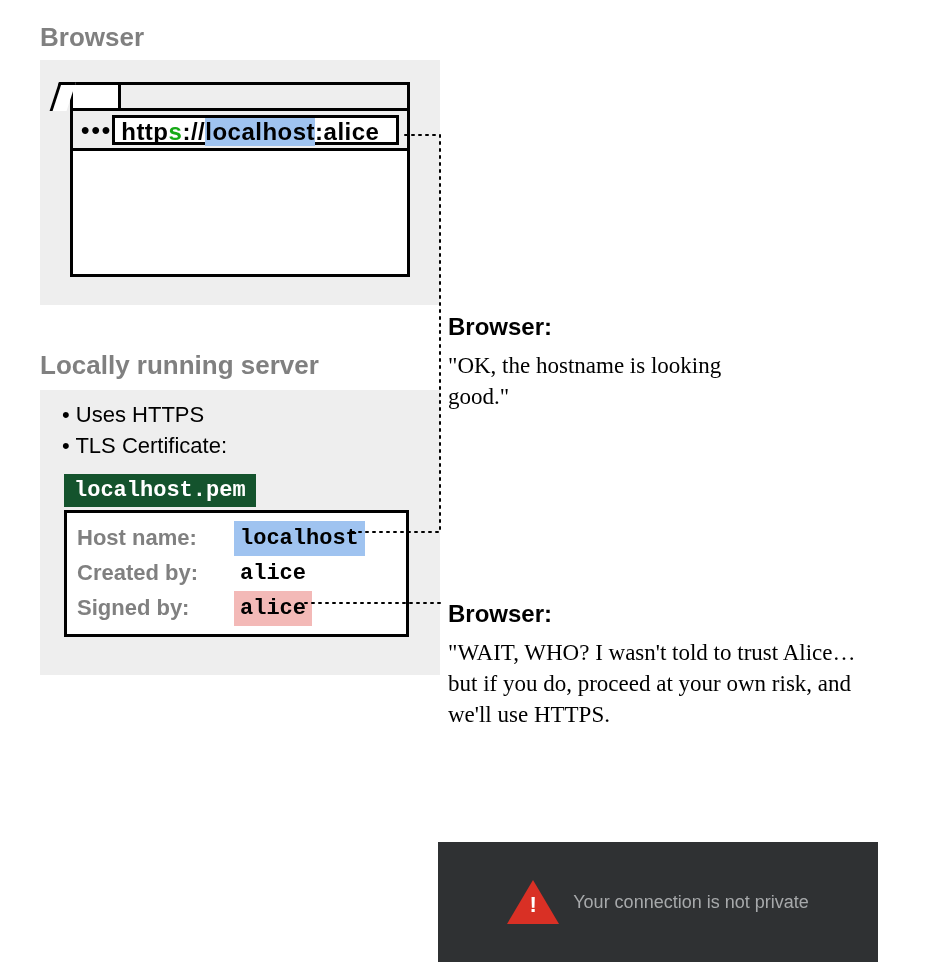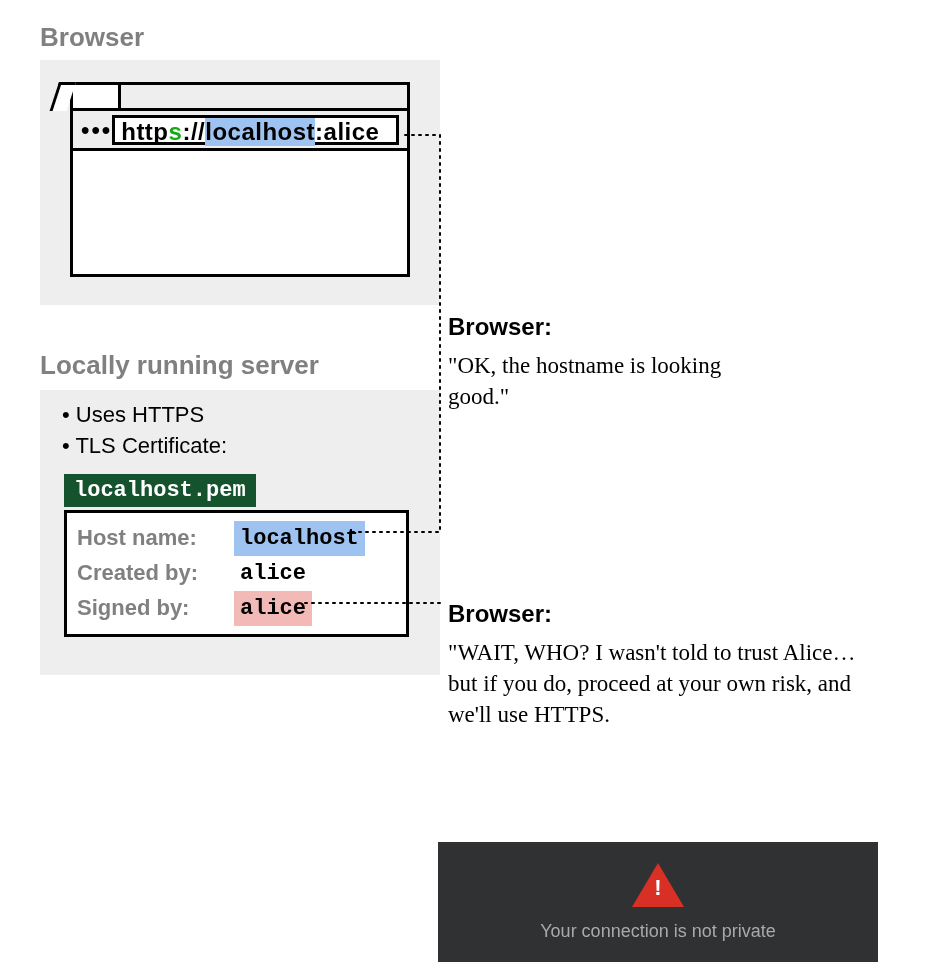--- a/index.html
+++ b/index.html
@@ -45,21 +45,21 @@
   .cert-row{display:flex;gap:12px;font-size:22px;line-height:1.5}
   .cert-label{color:var(--grey-text);font-weight:600;width:145px}
   .cert-val{font-family:var(--mono);font-weight:700;font-size:22px;padding:1px 6px}
 
   
   .speech-title{position:absolute;font-weight:800;font-size:24px}
   .speech-body{position:absolute;font-family:var(--hand);font-size:23px;line-height:1.35;max-width:430px}
 
   
   .warn-card{position:absolute;left:438px;top:842px;width:440px;height:120px;background:#2f3133;
-    display:flex;flex-direction:column;align-items:center;justify-content:center;gap:14px}
+    display:flex;align-items:center;justify-content:center;gap:14px}
   .warn-tri{width:0;height:0;border-left:26px solid transparent;border-right:26px solid transparent;
     border-bottom:44px solid #d93025;position:relative}
   .warn-tri:after{content:"!";position:absolute;left:-5px;top:12px;width:10px;text-align:center;
     color:#fff;font-weight:700;font-size:22px;font-family:var(--sans)}
   .warn-text{color:#a7a9ab;font-size:18px}
 
   
   .connectors{position:absolute;left:0;top:0;pointer-events:none}
 </style>
 </head>

